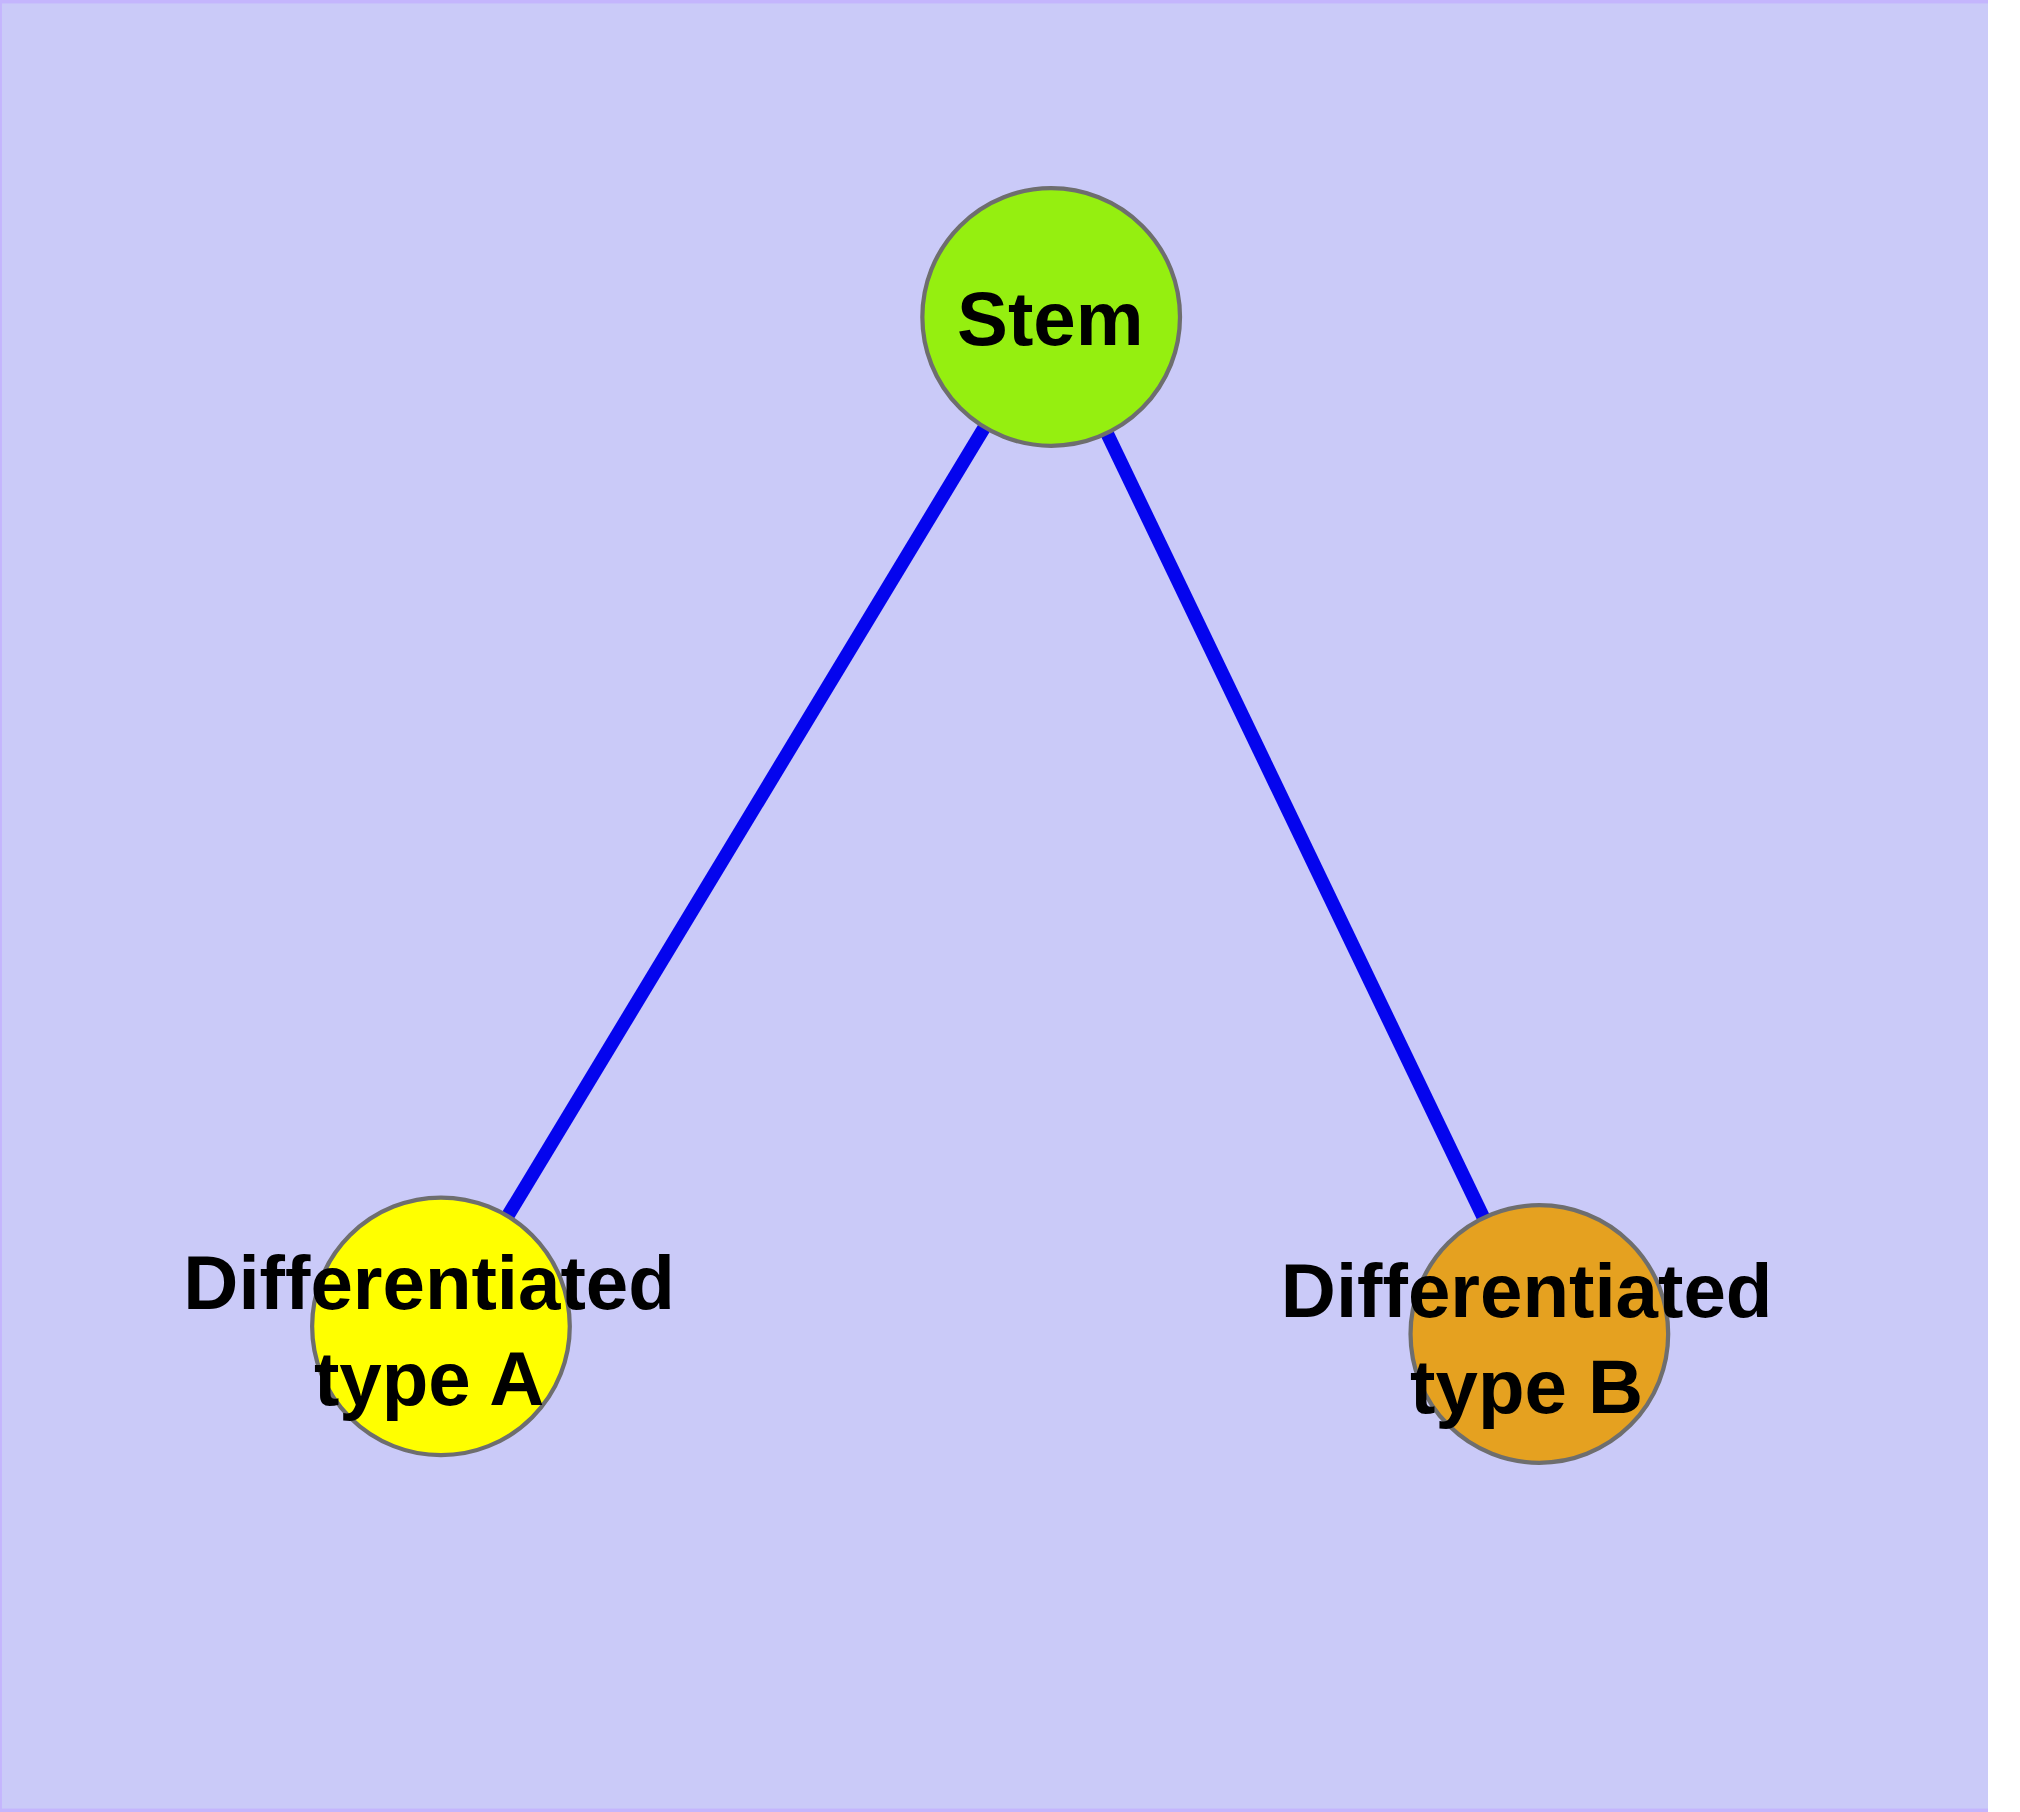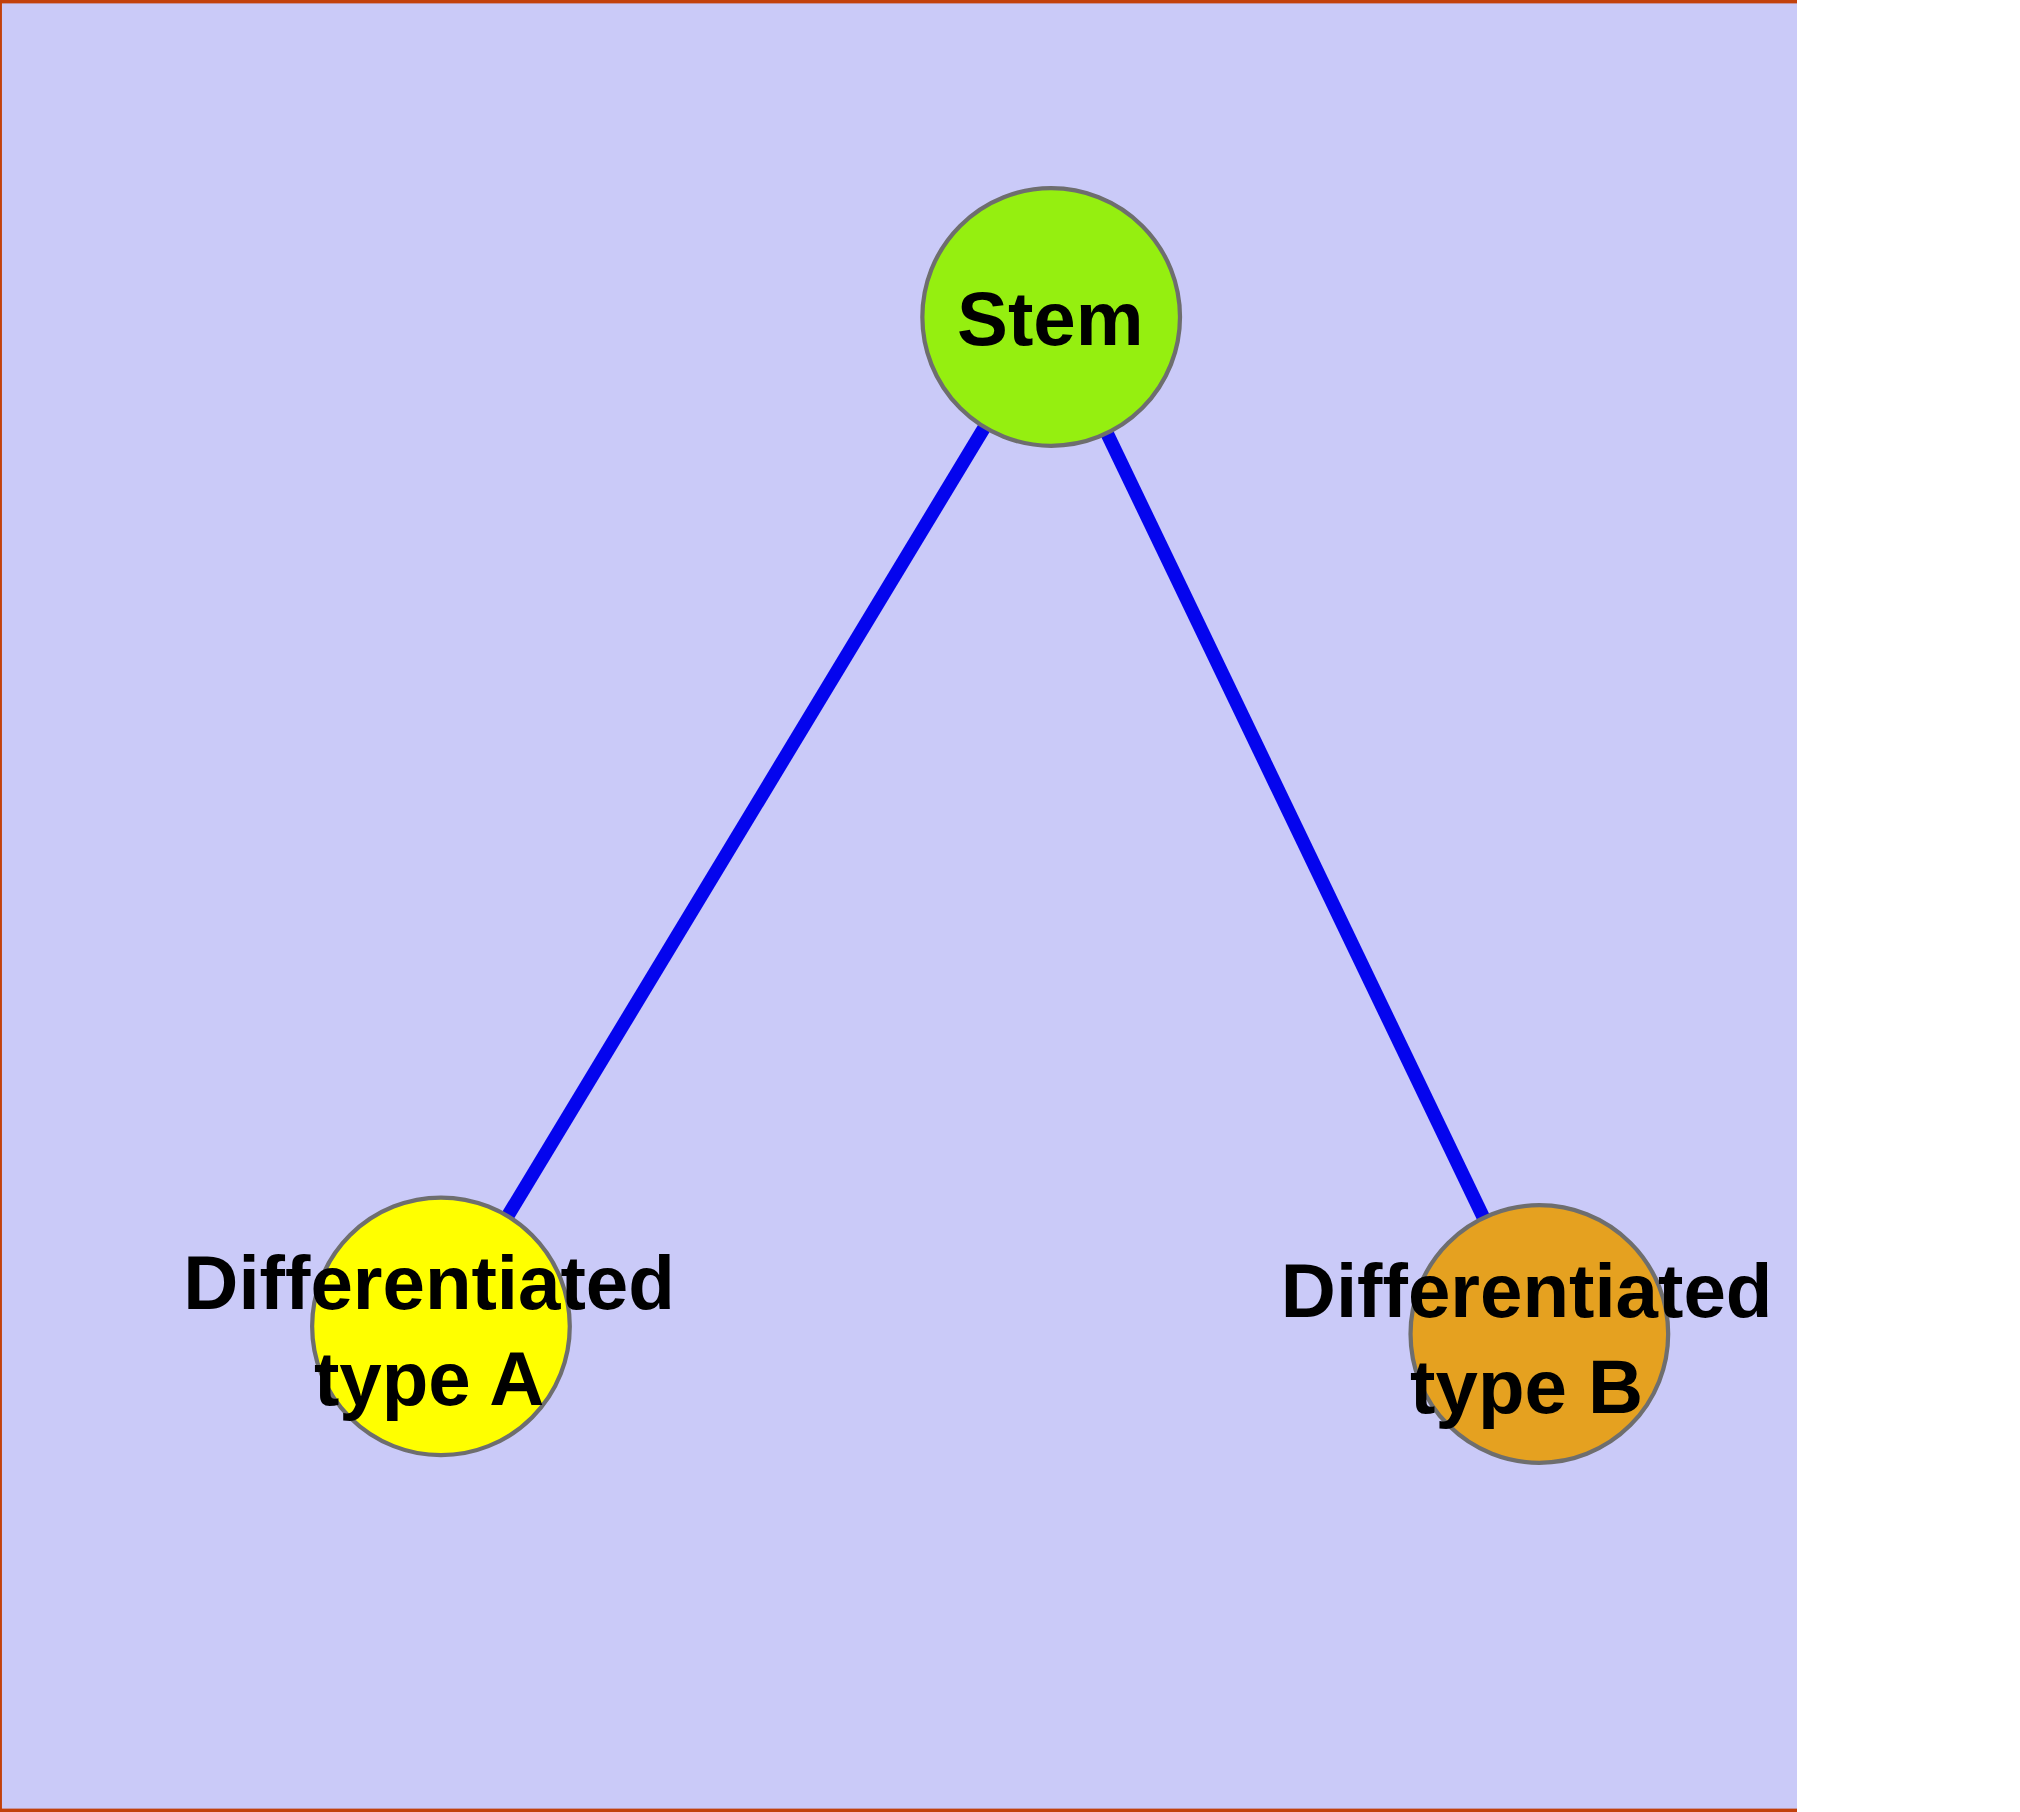--- a/index.html
+++ b/index.html
@@ -2,23 +2,23 @@
 <html style="font-size:13.6px"><head>
 <meta charset="utf-8">
 <style>
   html, body {
     margin: 0;
     padding: 0;
     background: #FFFFFF;
   }
   .canvas {
     position: relative;
-    width: 1797px;
+    width: 1988px;
     height: 1812px;
-    background: #c2410c;
+    background: #c4b5fd;
     overflow: hidden;
   }
   svg { display: block; }
   .node-label {
     font-family: "Liberation Sans", sans-serif;
     font-weight: bold;
     font-size: 90px;
   }
 </style>
 </head>

